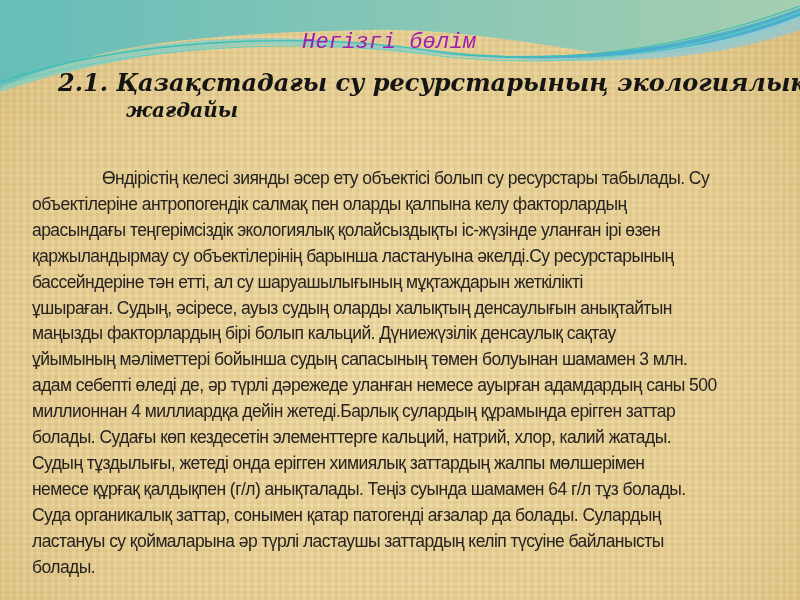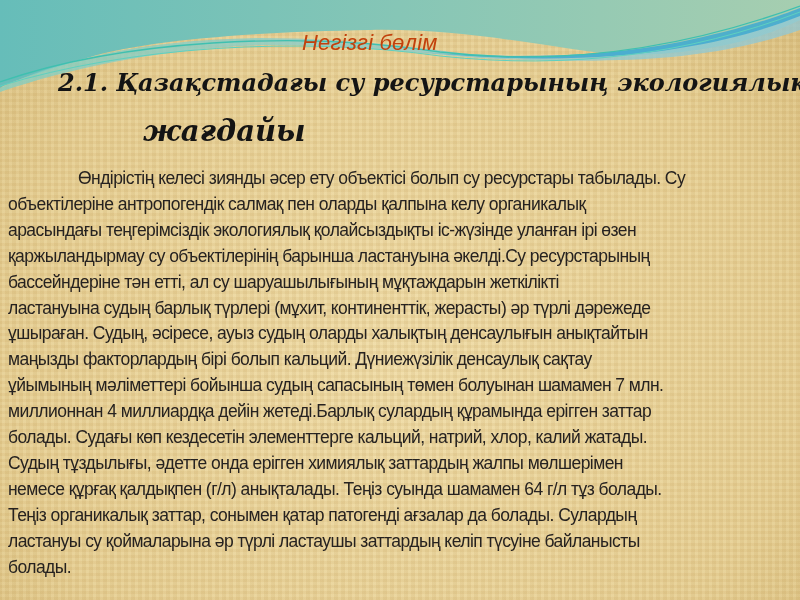--- a/index.html
+++ b/index.html
@@ -12,41 +12,40 @@
     position: absolute; inset: 0;
     background:
       repeating-linear-gradient(90deg, rgba(180,140,70,0.10) 0 2px, rgba(255,240,200,0.06) 2px 5px, rgba(170,130,60,0.08) 5px 7px),
       repeating-linear-gradient(0deg, rgba(190,150,80,0.10) 0 3px, rgba(255,245,210,0.05) 3px 6px),
       radial-gradient(ellipse at 50% 60%, #efdca8 0%, #e6cf94 70%, #d9bf80 100%);
   }
   .waves { position: absolute; left: 0; top: 0; width: 800px; height: 140px; }
   .title-block { position: absolute; left: 0; top: 0; width: 800px; }
   .title1 {
     position: absolute; top: 30px; left: 302px;
-    font-size: 22px; font-style: italic; color: #c2410c;
-    font-family: Liberation Sans, sans-serif; letter-spacing: 0.2px;
+    font-size: 22px; font-style: italic; color: #a21caf;
+    font-family: Liberation Mono, monospace; letter-spacing: 0.2px;
   }
   .title2 {
     position: absolute; top: 68px; left: 58px;
     font-size: 24px; font-style: italic; font-weight: bold; color: #141414;
     font-family: "DejaVu Serif", serif; white-space: nowrap;
   }
   .title3 {
-    position: absolute; top: 98px; left: 143px;
-    font-size: 29px; font-style: italic; font-weight: bold; color: #141414;
+    position: absolute; top: 98px; left: 126px;
+    font-size: 20px; font-style: italic; font-weight: bold; color: #141414;
     font-family: "DejaVu Serif", serif;
-    margin-top: 16px;
   }
   .body-text {
     position: absolute; left: 8px; top: 166px; width: 784px;
     font-size: 17.5px; line-height: 25.9px; color: #262220;
     font-family: "Liberation Sans Narrow", "Liberation Sans", sans-serif;
     letter-spacing: -0.55px;
   }
-  .line { white-space: nowrap; display: block; }
+  .line { white-space: nowrap; display: block; margin-left: 24px; }
   .indent { padding-left: 70px; }
 </style>
 </head>
 <body>
 
 <div class="paper"></div>
 
 <svg class="waves" viewBox="0 0 800 140" preserveAspectRatio="none">
   <defs>
     <linearGradient id="g1" x1="0" y1="0" x2="1" y2="0">
@@ -67,28 +66,28 @@
 </svg>
 
 <div class="title-block">
   <div class="title1">Негізгі бөлім</div>
   <div class="title2">2.1. Қазақстадағы  су ресурстарының экологиялық</div>
   <div class="title3">жағдайы</div>
 </div>
 
 <div class="body-text">
   <span class="line indent">Өндірістің келесі зиянды әсер ету объектісі болып су ресурстары табылады. Су</span>
-  <span class="line">объектілеріне антропогендік салмақ пен оларды қалпына келу органикалық</span>
+  <span class="line">объектілеріне антропогендік салмақ пен оларды қалпына келу факторлардың</span>
   <span class="line">арасындағы теңгерімсіздік экологиялық қолайсыздықты іс-жүзінде уланған ірі өзен</span>
   <span class="line">қаржыландырмау су объектілерінің барынша ластануына әкелді.Су ресурстарының</span>
   <span class="line">бассейндеріне тән етті, ал су шаруашылығының мұқтаждарын жеткілікті</span>
-  <span class="line">ластануына судың барлық түрлері (мұхит, континенттік, жерасты) әр түрлі дәрежеде</span>
   <span class="line">ұшыраған. Судың, әсіресе, ауыз судың оларды халықтың денсаулығын анықтайтын</span>
   <span class="line">маңызды факторлардың бірі болып кальций. Дүниежүзілік денсаулық сақтау</span>
-  <span class="line">ұйымының мәліметтері бойынша судың сапасының төмен болуынан шамамен 7 млн.</span>
+  <span class="line">ұйымының мәліметтері бойынша судың сапасының төмен болуынан шамамен 3 млн.</span>
+  <span class="line">адам себепті өледі де, әр түрлі дәрежеде уланған немесе ауырған адамдардың саны 500</span>
   <span class="line">миллионнан 4 миллиардқа дейін жетеді.Барлық сулардың құрамында ерігген заттар</span>
   <span class="line">болады. Судағы көп кездесетін элементтерге кальций, натрий, хлор, калий жатады.</span>
-  <span class="line">Судың тұздылығы, әдетте онда ерігген химиялық заттардың жалпы мөлшерімен</span>
+  <span class="line">Судың тұздылығы, жетеді онда ерігген химиялық заттардың жалпы мөлшерімен</span>
   <span class="line">немесе құрғақ қалдықпен (г/л) анықталады. Теңіз суында шамамен 64 г/л тұз болады.</span>
-  <span class="line">Теңіз органикалық заттар, сонымен қатар патогенді ағзалар да болады. Сулардың</span>
+  <span class="line">Суда органикалық заттар, сонымен қатар патогенді ағзалар да болады. Сулардың</span>
   <span class="line">ластануы су қоймаларына әр түрлі ластаушы заттардың келіп түсуіне байланысты</span>
   <span class="line">болады.</span>
 </div>
 
 </body></html>

